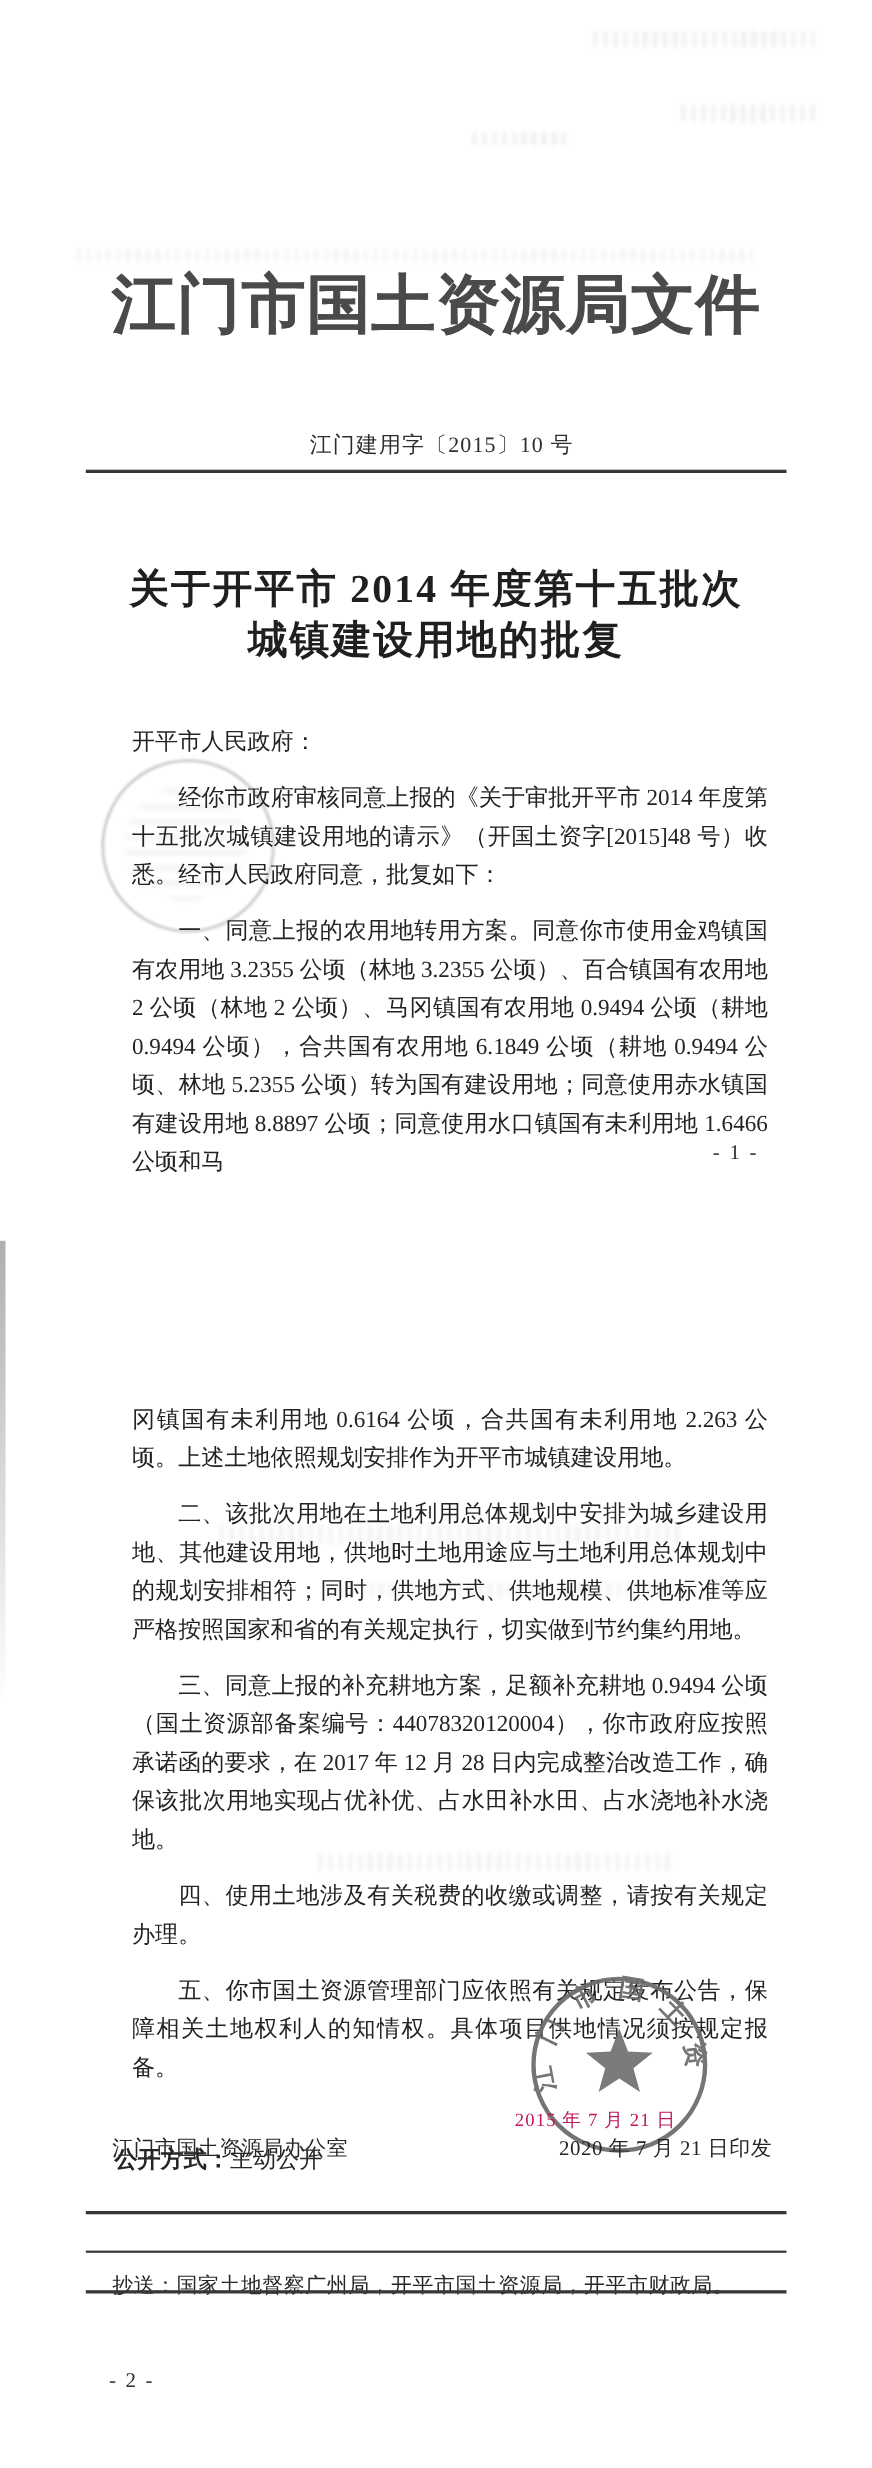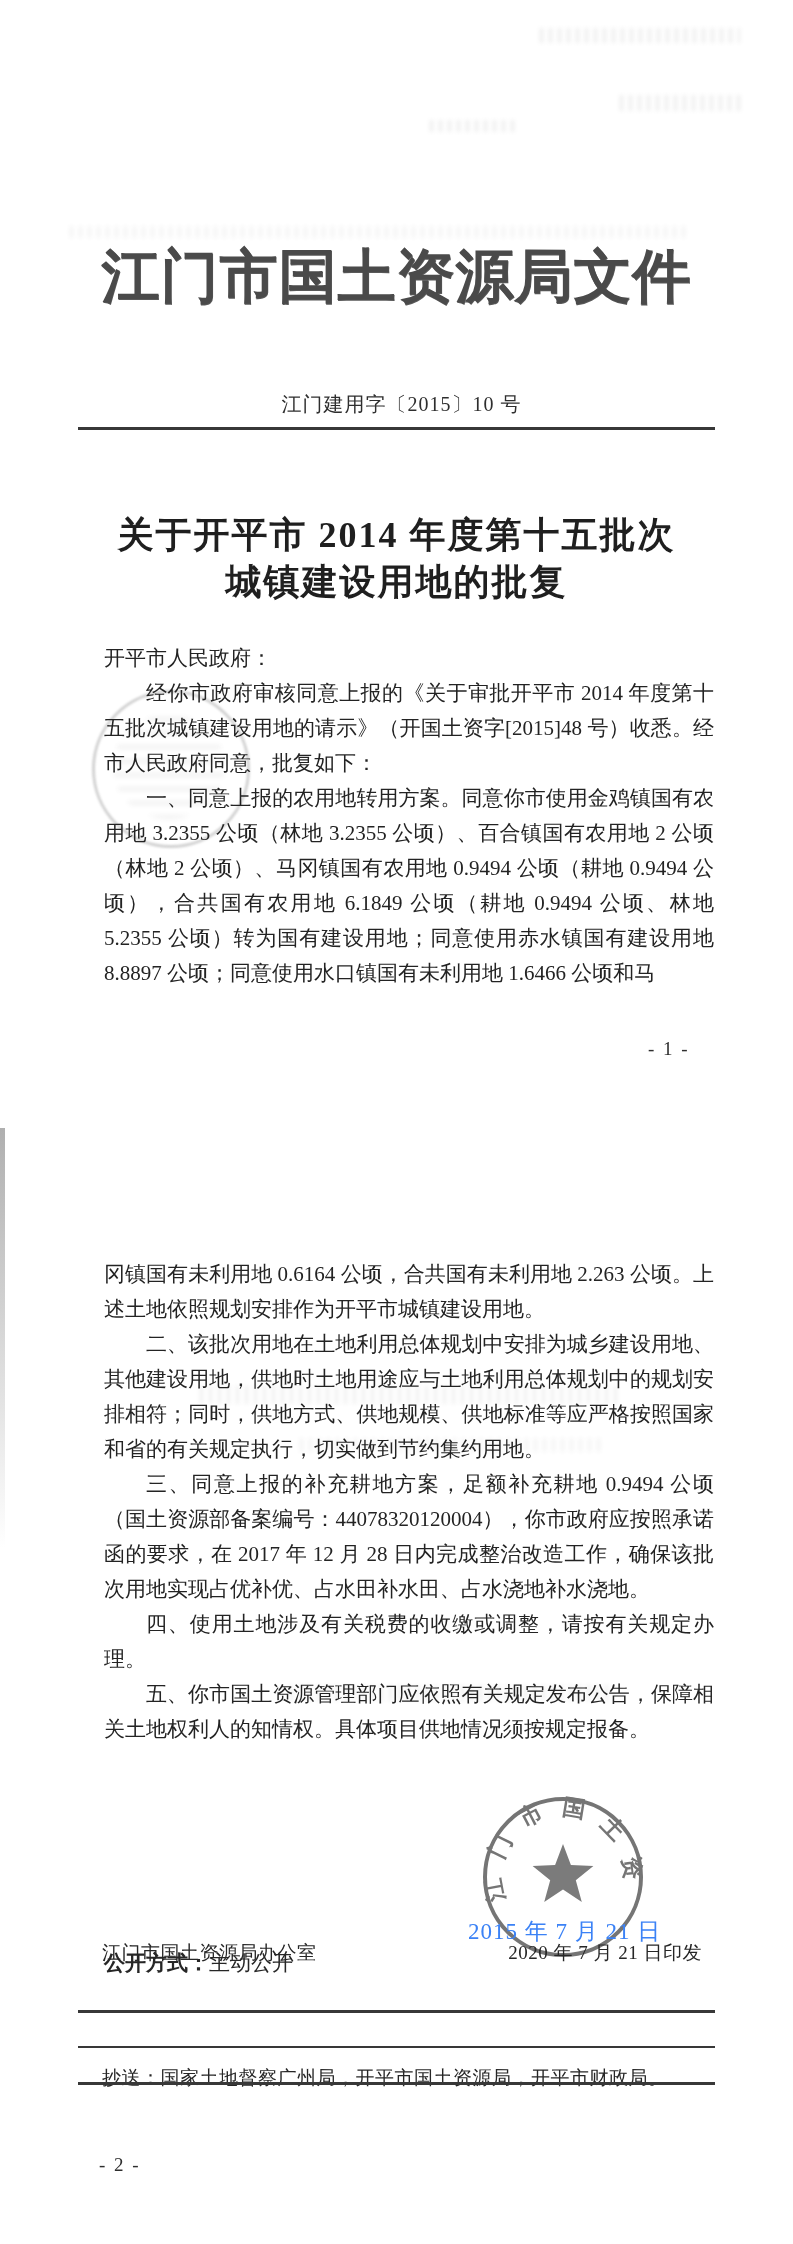--- a/index.html
+++ b/index.html
@@ -40,21 +40,21 @@
     line-height:47px;letter-spacing:2px;
     color:#1f1f1f;
   }
   
   .body-block{
     left:104px;width:610px;
     font-size:21px;line-height:35px;
     text-align:justify;
     color:#232323;
   }
-  .body-block p{margin:0;}
+  .body-block p{margin:16px;}
   .body-block p.indent{text-indent:2em;}
   .body-p1{top:641px;}
   .body-p2{top:1257px;}
   .pagenum{font-size:19px;color:#2e2e2e;letter-spacing:2px;white-space:nowrap;}
   .pagenum-1{left:648px;top:1038px;}
   .pagenum-2{left:99px;top:2154px;}
   
   .smudge{
     position:absolute;
     background:repeating-linear-gradient(90deg,#5a5a5a 0 3px,transparent 3px 9px);
@@ -74,21 +74,21 @@
   .edge-right-1{right:0;top:0;width:14px;height:470px;
     background:linear-gradient(to left,rgba(160,160,160,.38),rgba(160,160,160,0));}
   .edge-right-2{right:0;top:1125px;width:10px;height:560px;
     background:linear-gradient(to left,rgba(170,170,170,.30),rgba(170,170,170,0));}
   .edge-left{left:0;top:1128px;width:5px;height:420px;
     background:linear-gradient(to bottom,rgba(110,110,110,.55),rgba(110,110,110,0));}
   
   .seal{left:477px;top:1791px;width:172px;height:172px;opacity:.92;}
   .issue-date{
     left:468px;top:1916px;width:200px;
-    font-size:23px;color:#3b82f6;letter-spacing:1px;white-space:nowrap;
+    font-size:17px;color:#be185d;letter-spacing:1px;white-space:nowrap;
   }
   
   .publicity{left:104px;top:1949px;font-size:21px;white-space:nowrap;}
   .publicity .lbl{font-weight:bold;}
   .rule-f1{left:78px;top:2010px;width:637px;height:3px;}
   .rule-f2{left:78px;top:2046px;width:637px;height:2px;}
   .rule-f3{left:78px;top:2082px;width:637px;height:3px;}
   .footer-cc{left:102px;top:2021px;width:612px;font-size:19px;white-space:nowrap;letter-spacing:.5px;margin-top:44px;}
   .footer-row{
     left:102px;top:1940px;width:600px;

